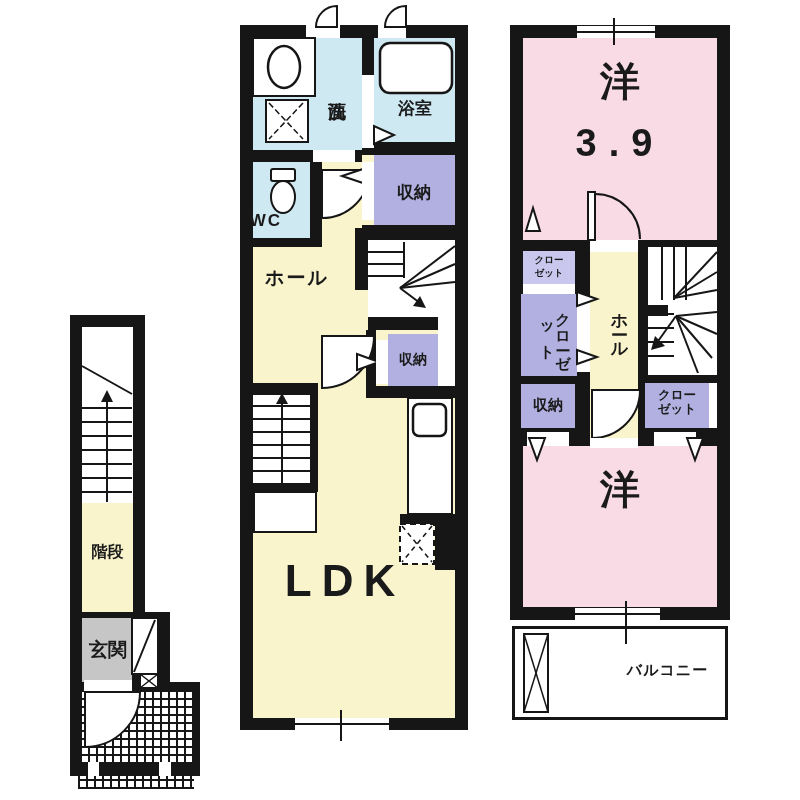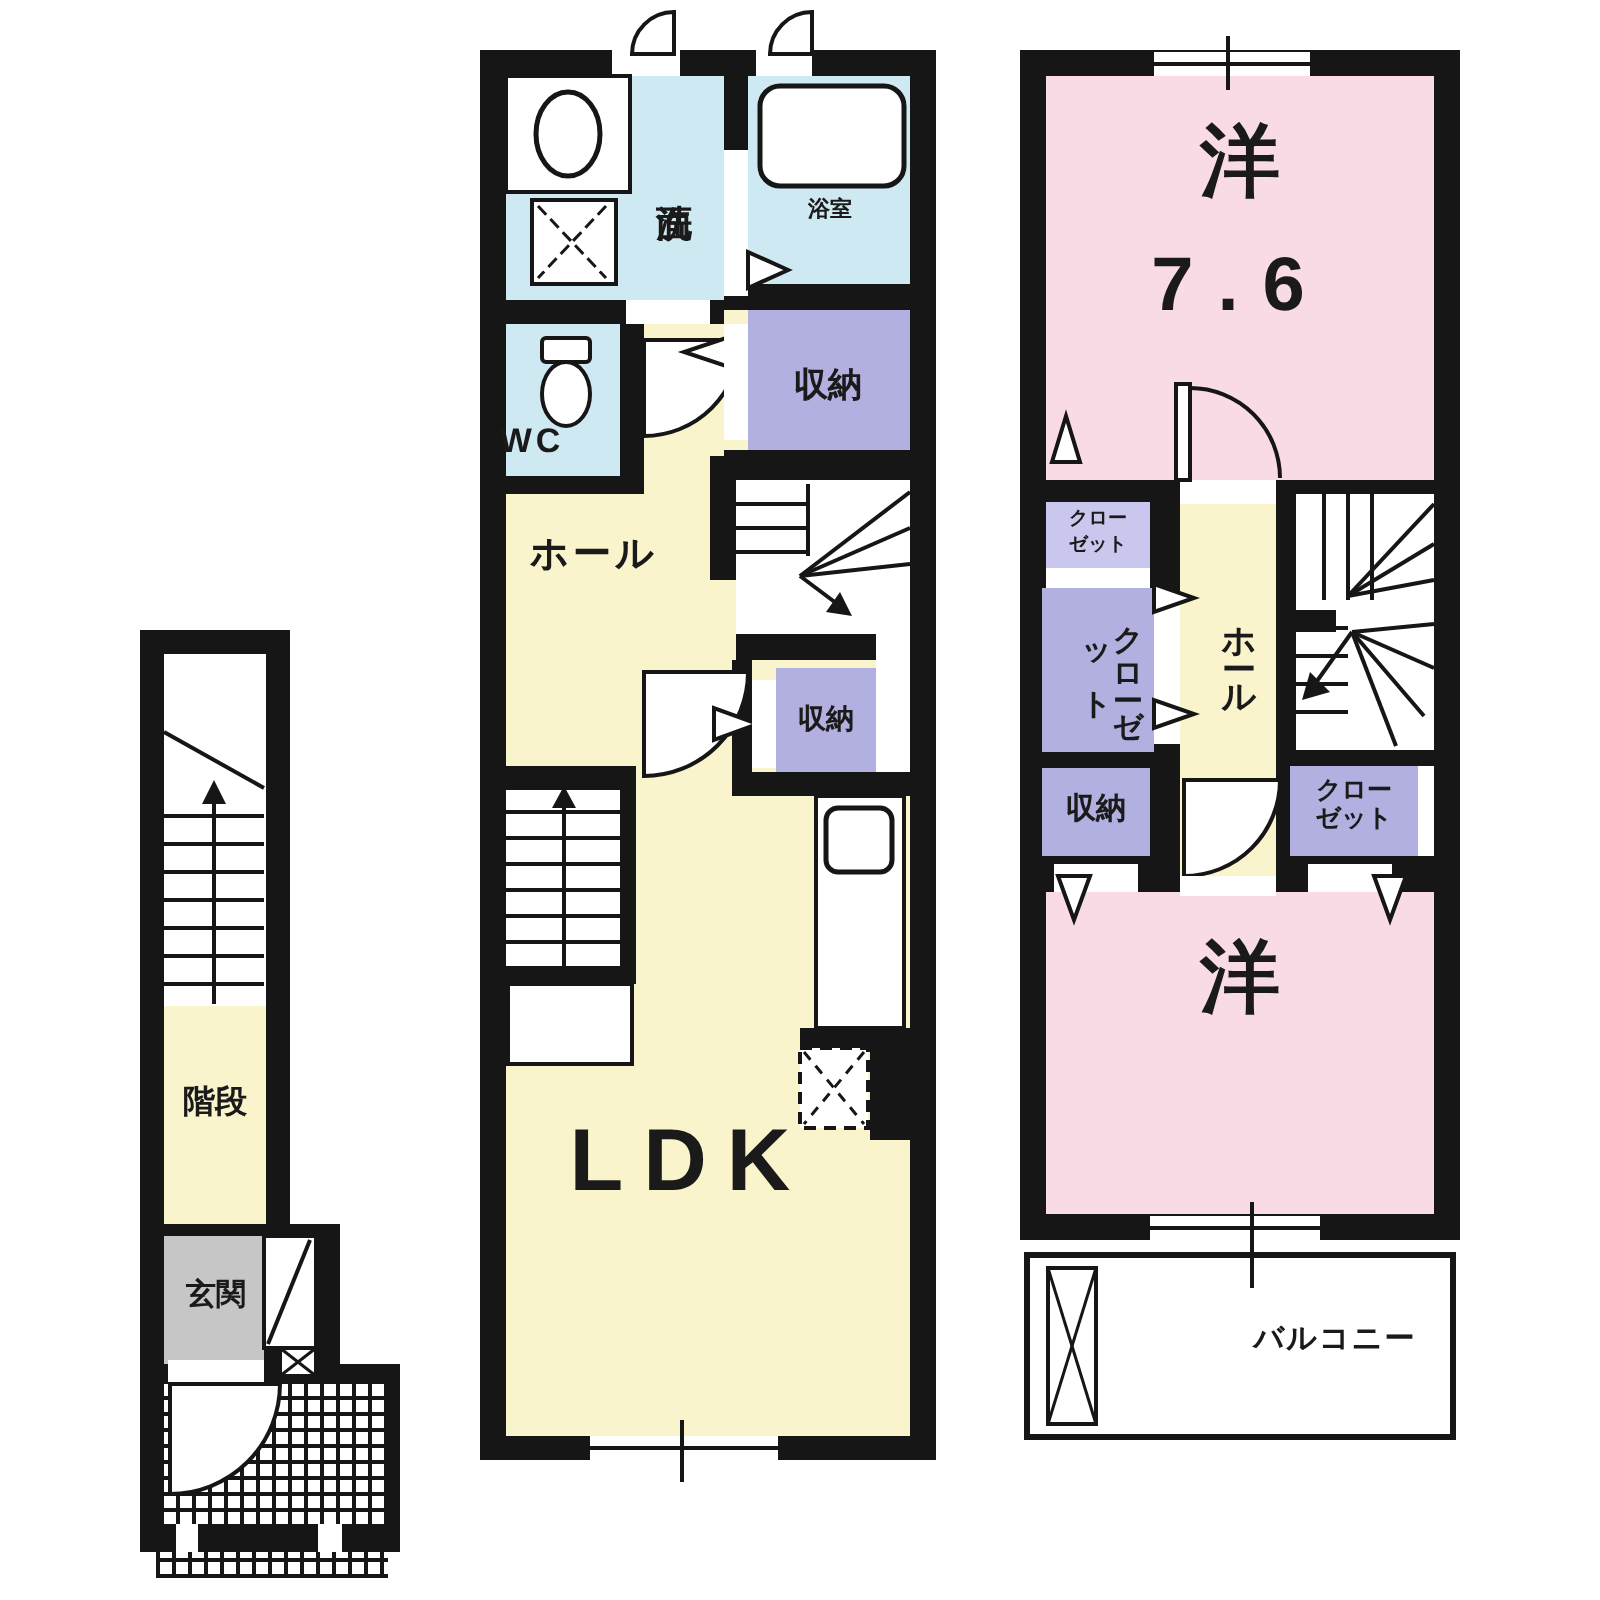--- a/index.html
+++ b/index.html
@@ -211,32 +211,32 @@
       <line x1="626" y1="601" x2="626" y2="644" stroke="#161616" stroke-width="2"></line>
     </g>
     <g>
       <rect x="524" y="634" width="24" height="78" fill="#ffffff" stroke="#161616" stroke-width="2"></rect>
       <line x1="524" y1="634" x2="548" y2="712" stroke="#161616" stroke-width="1.5"></line>
       <line x1="548" y1="634" x2="524" y2="712" stroke="#161616" stroke-width="1.5"></line>
     </g>
   </svg>
 
   <div class="abs lbl" style="left:82px;top:544px;width:51px;font-size:16px">階段</div>
-  <div class="abs lbl" style="left:82px;top:640px;width:52px;font-size:15px">玄関</div>
+  <div class="abs lbl" style="left:82px;top:640px;width:52px;font-size:19px">玄関</div>
 
   <div class="abs lbl vt" style="left:324px;top:58px;width:22px;height:62px;font-size:18px;letter-spacing:2px">洗面</div>
-  <div class="abs lbl" style="left:378px;top:100px;width:74px;font-size:11px">浴室</div>
+  <div class="abs lbl" style="left:378px;top:100px;width:74px;font-size:17px">浴室</div>
   <div class="abs lbl" style="left:240px;top:212px;width:52px;font-size:17px;letter-spacing:2px">WC</div>
   <div class="abs lbl" style="left:376px;top:184px;width:76px;font-size:17px">収納</div>
   <div class="abs lbl" style="left:256px;top:268px;width:82px;font-size:19px;letter-spacing:2px">ホール</div>
   <div class="abs lbl" style="left:389px;top:352px;width:48px;font-size:14px">収納</div>
   <div class="abs lbl" style="left:255px;top:558px;width:180px;font-size:44px;letter-spacing:10px">LDK</div>
 
   <div class="abs lbl" style="left:570px;top:60px;width:100px;font-size:40px">洋</div>
-  <div class="abs lbl" style="left:570px;top:124px;width:100px;font-size:38px;letter-spacing:12px">7.6</div>
+  <div class="abs lbl" style="left:570px;top:124px;width:100px;font-size:38px;letter-spacing:12px">3.9</div>
   <div class="abs lbl" style="left:523px;top:255px;width:52px;font-size:9.5px">クロー</div>
   <div class="abs lbl" style="left:523px;top:268px;width:52px;font-size:9.5px">ゼット</div>
   <div class="abs lbl vt" style="left:529px;top:302px;width:42px;height:64px;font-size:15px;letter-spacing:3px">クローゼット</div>
   <div class="abs lbl vt" style="left:606px;top:272px;width:22px;height:112px;font-size:17px;letter-spacing:5px">ホール</div>
   <div class="abs lbl" style="left:521px;top:397px;width:54px;font-size:15px">収納</div>
   <div class="abs lbl" style="left:645px;top:389px;width:64px;font-size:12.5px">クロー</div>
   <div class="abs lbl" style="left:645px;top:403px;width:64px;font-size:12.5px">ゼット</div>
   <div class="abs lbl" style="left:570px;top:468px;width:100px;font-size:40px">洋</div>
   <div class="abs lbl" style="left:615px;top:662px;width:105px;font-size:15px;letter-spacing:1px">バルコニー</div>
 

